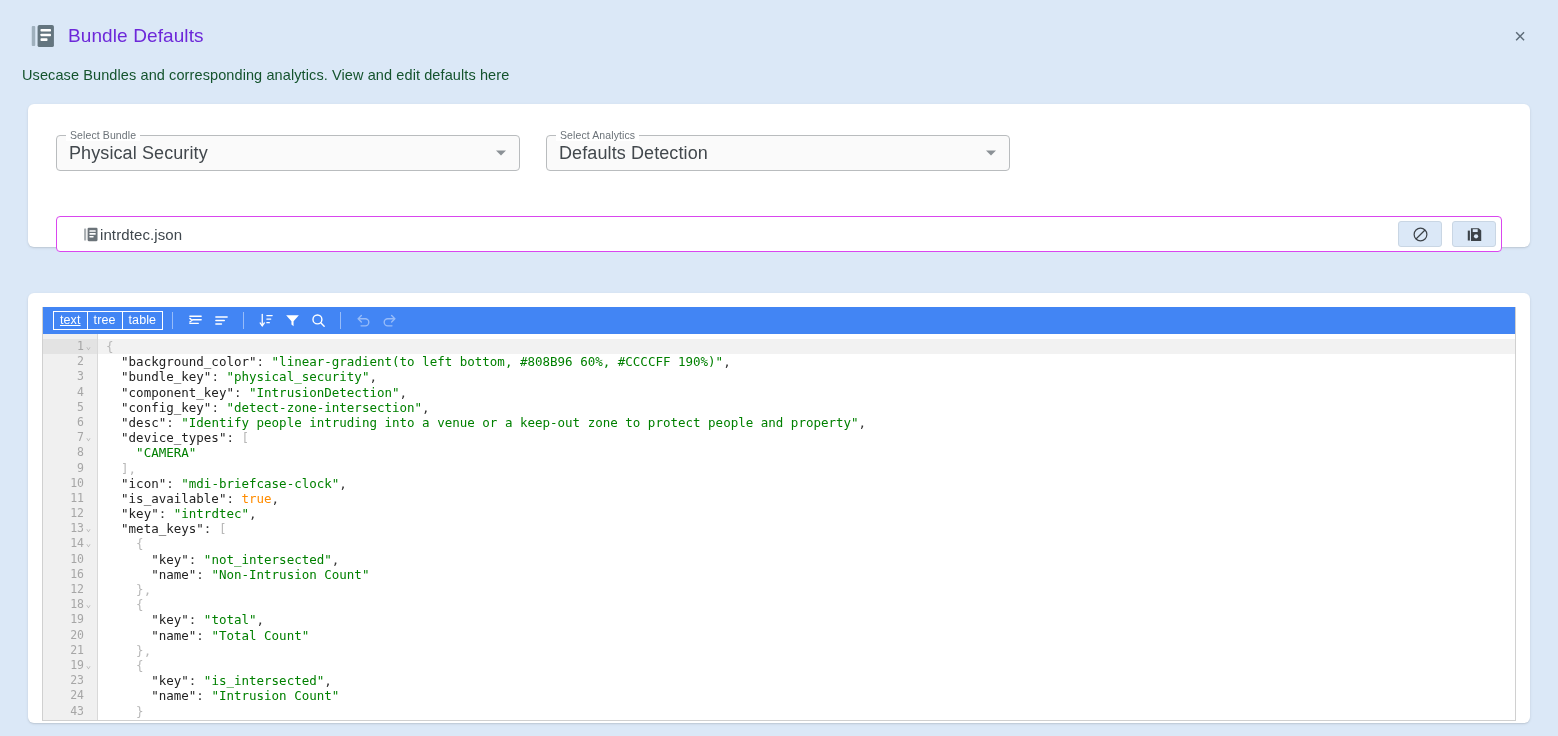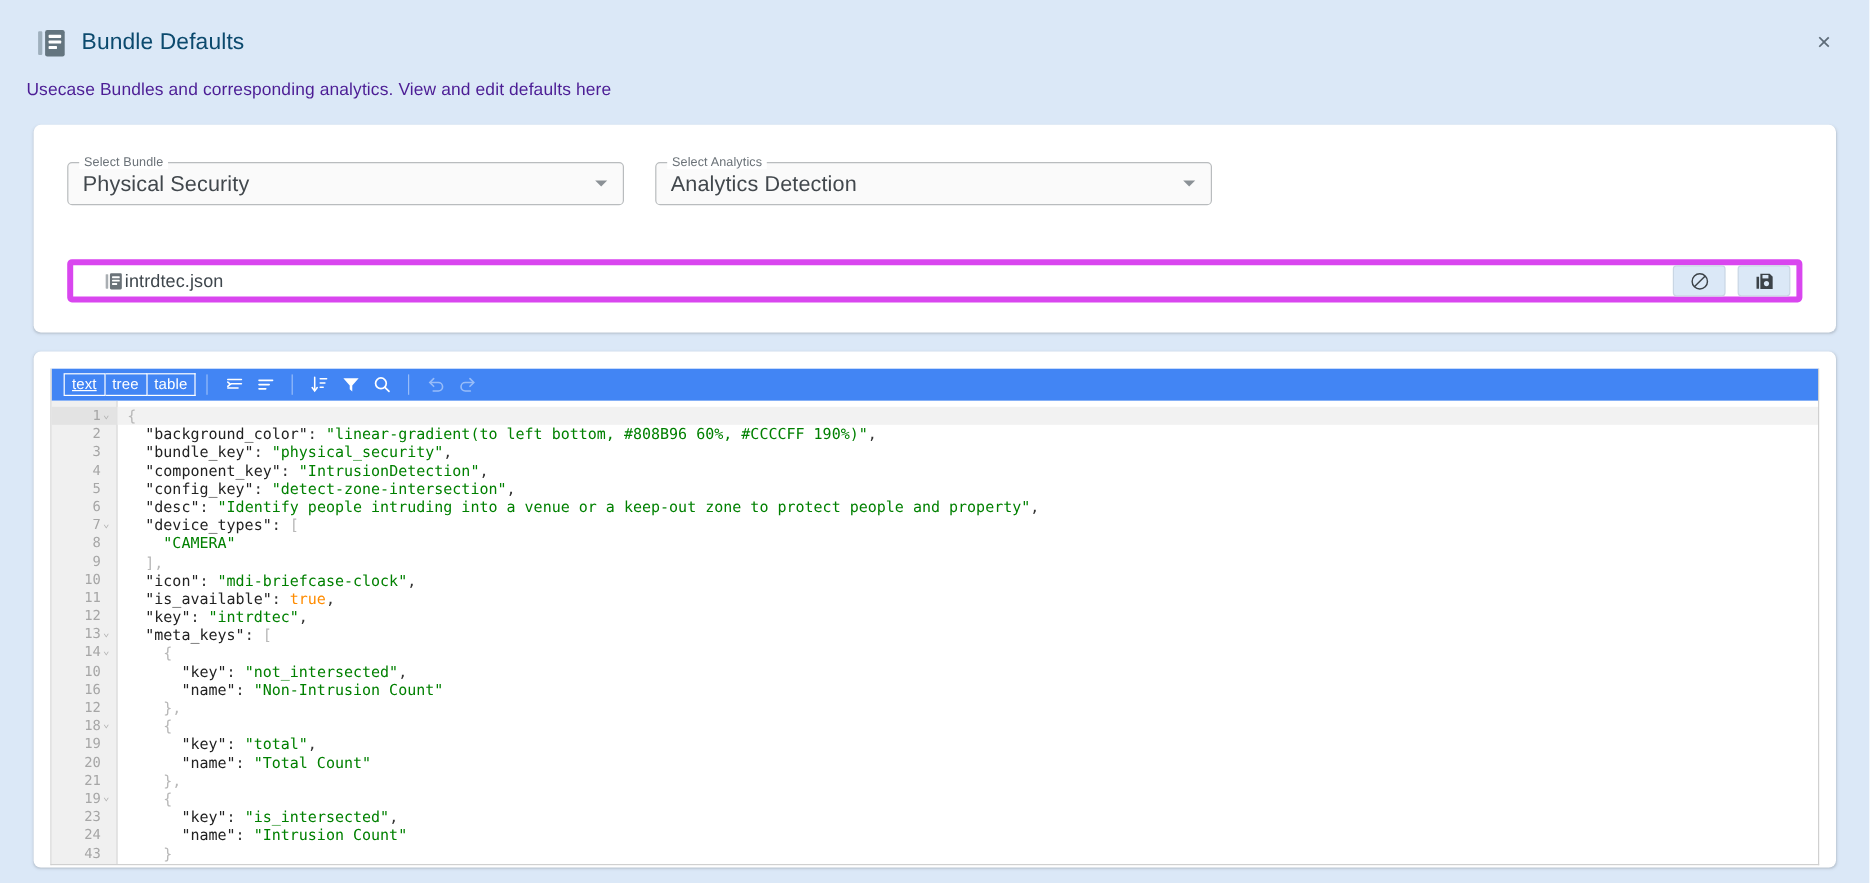--- a/index.html
+++ b/index.html
@@ -38,29 +38,29 @@
   }
   .title-icon {
     width: 28px;
     height: 28px;
     display: block;
     flex: 0 0 auto;
     margin-left: 4px;
   }
   .dialog-title {
     font-size: 19px;
-    color: #0c4a6e;
+    color: #6d28d9;
     font-weight: normal;
     letter-spacing: .1px;
     white-space: nowrap;
   }
   .dialog-subtitle {
     margin-top: 13px;
     font-size: 14.5px;
-    color: #4c1d95;
+    color: #14532d;
     letter-spacing: .1px;
     white-space: nowrap;
   }
   .close-btn {
     position: absolute;
     top: 22px;
     right: 24px;
     width: 28px;
     height: 28px;
     display: flex;
@@ -81,21 +81,21 @@
     background: #ffffff;
     border-radius: 6px;
     box-shadow: 0 1px 3px rgba(0,0,0,.10), 0 1px 1px rgba(0,0,0,.06);
     box-sizing: border-box;
   }
   .card-top {
     position: absolute;
     left: 28px;
     top: 104px;
     width: 1502px;
-    height: 173px;
+    height: 143px;
   }
   .card-bottom {
     position: absolute;
     left: 28px;
     top: 293px;
     width: 1502px;
     height: 430px;
     overflow: hidden;
     padding: 14px 8px 0 14px;
   }
@@ -151,21 +151,21 @@
     border-top: 5px solid #8b9196;
   }
 
   
   .file-row {
     position: absolute;
     left: 28px;
     top: 112px;
     width: 1446px;
     height: 36px;
-    border: 5px solid #d946ef;
+    border: 1px solid #d946ef;
     border-radius: 4px;
     background: #fff;
     box-sizing: border-box;
     display: flex;
     align-items: center;
   }
   .file-icon {
     width: 17px;
     height: 17px;
     margin-left: 13px;
@@ -347,21 +347,21 @@
   <div class="card card-top">
 
     <div class="selects-row">
       <div class="mdc-select w1">
         <span class="sel-label">Select Bundle</span>
         <span class="sel-value">Physical Security</span>
         <span class="sel-arrow"></span>
       </div>
       <div class="mdc-select w2">
         <span class="sel-label">Select Analytics</span>
-        <span class="sel-value">Analytics Detection</span>
+        <span class="sel-value">Defaults Detection</span>
         <span class="sel-arrow"></span>
       </div>
     </div>
 
     <div class="file-row">
       <span class="file-icon">
         <svg class="file-icon" viewBox="0 0 24 24" xmlns="http://www.w3.org/2000/svg">
           <rect x="1.5" y="3.5" width="3" height="17" rx="0.8" fill="#a9aeb2"></rect>
           <rect x="6.5" y="2.5" width="14" height="19" rx="1.6" fill="#6b7379"></rect>
           <rect x="9" y="6" width="9" height="2.2" rx="0.6" fill="#ffffff"></rect>

